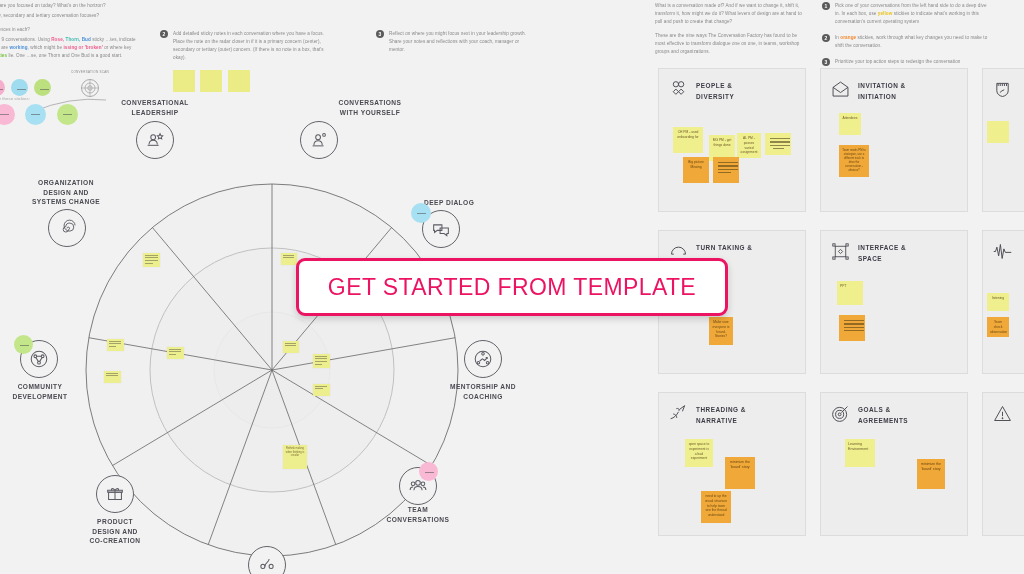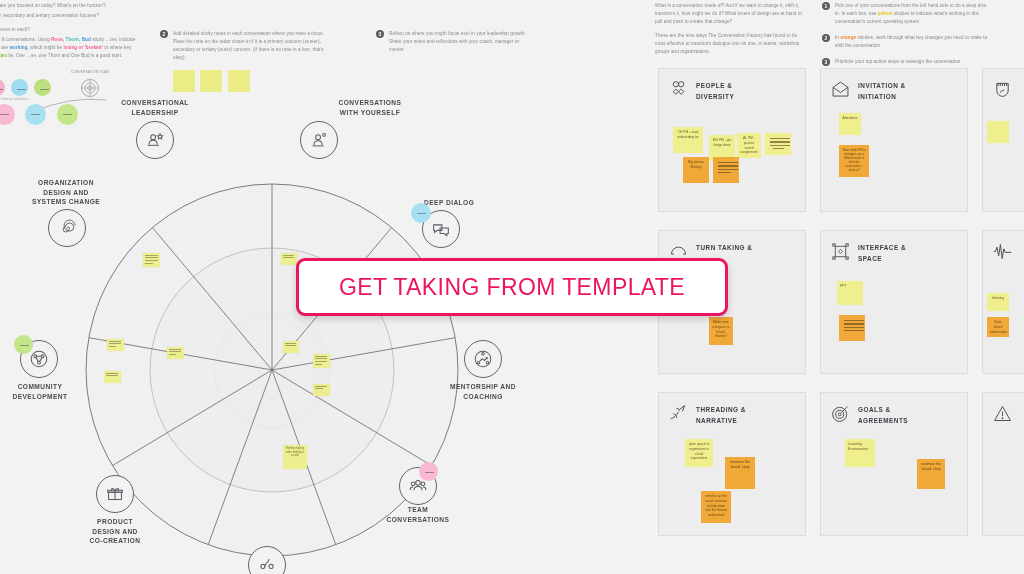--- a/index.html
+++ b/index.html
@@ -468,16 +468,16 @@
         <svg viewBox="0 0 24 24" fill="none" stroke="#4a4a52" stroke-width="1.1">
             <path d="M12 4l9 16H3z"></path>
             <path d="M12 10v5"></path>
             <circle cx="12" cy="17.4" r=".6" fill="#4a4a52"></circle>
           </svg>
       </span>
     </div>
   </div>
 
   <div id="cta">
-    <span>GET TAKING FROM TEMPLATE</span>
+    <span>GET STARTED FROM TEMPLATE</span>
   </div>
 
 </div>
 
 </body></html>

